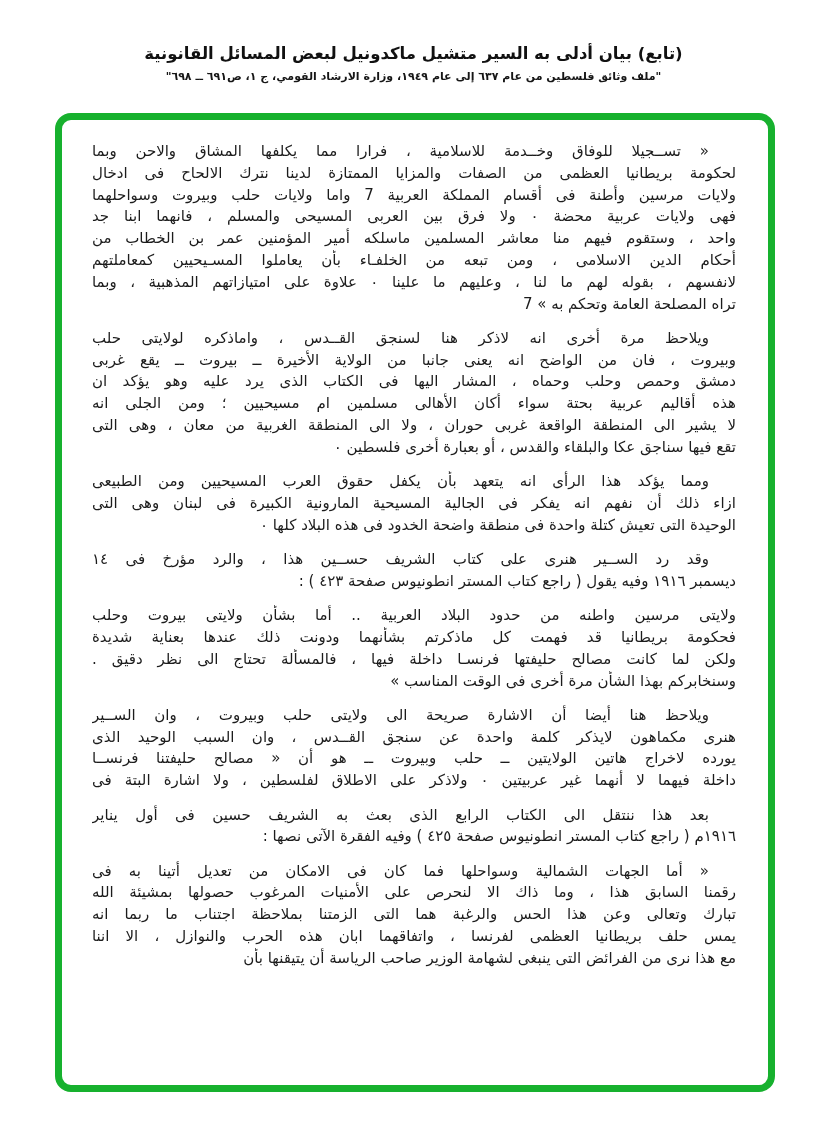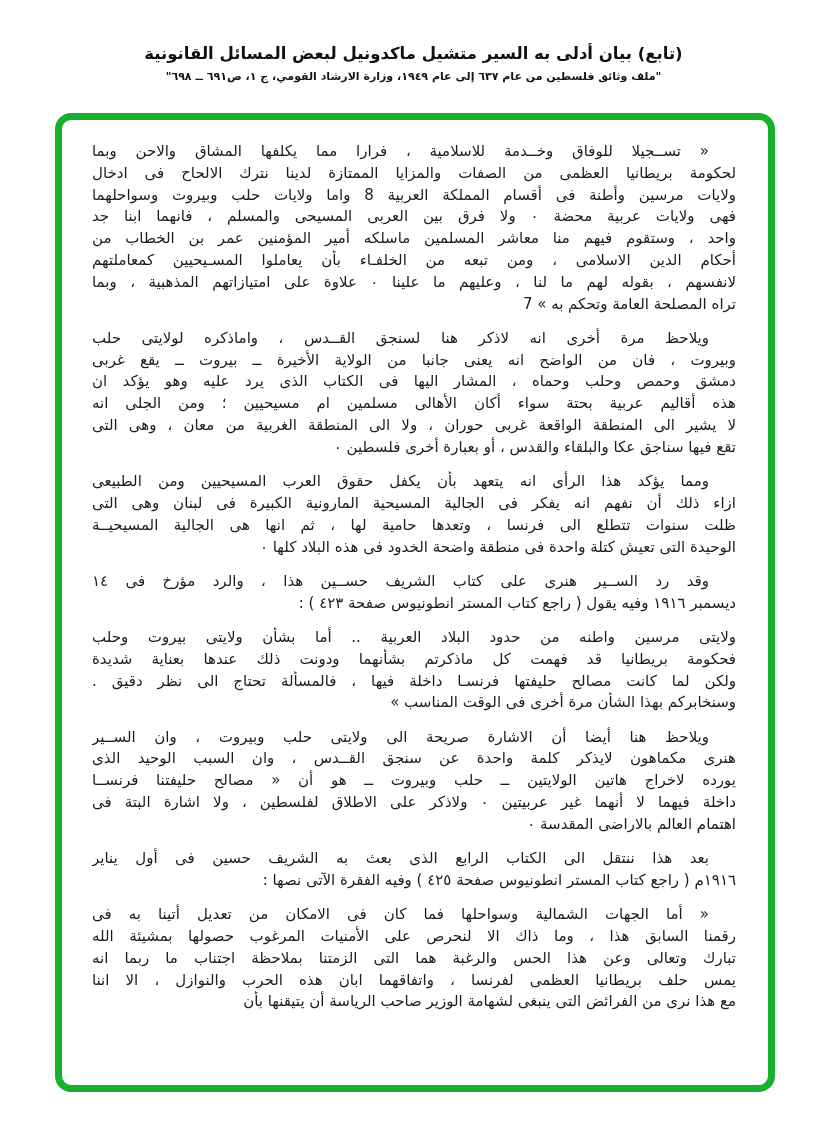--- a/index.html
+++ b/index.html
@@ -77,57 +77,55 @@
     <h1 class="doc-title">(تابع) بيان أدلى به السير متشيل ماكدونيل لبعض المسائل القانونية</h1>
     <div class="doc-source">"ملف وثائق فلسطين من عام ٦٣٧ إلى عام ١٩٤٩، وزارة الارشاد القومي، ج ١، ص٦٩١ ــ ٦٩٨"</div>
   </header>
 
   <div class="doc-frame" style="border-color: rgb(23, 177, 46);">
     <div class="doc-body" style="color: rgb(28, 28, 28);">
 
     <div class="para">
           <div class="line first">« تســجيلا للوفاق وخــدمة للاسلامية ، فرارا مما يكلفها المشاق والاحن وبما</div>
           <div class="line">لحكومة بريطانيا العظمى من الصفات والمزايا الممتازة لدينا نترك الالحاح فى ادخال</div>
-          <div class="line">ولايات مرسين وأطنة فى أقسام المملكة العربية 8 واما ولايات حلب وبيروت وسواحلهما</div>
+          <div class="line">ولايات مرسين وأطنة فى أقسام المملكة العربية 7 واما ولايات حلب وبيروت وسواحلهما</div>
           <div class="line">فهى ولايات عربية محضة ٠ ولا فرق بين العربى المسيحى والمسلم ، فانهما ابنا جد</div>
           <div class="line">واحد ، وستقوم فيهم منا معاشر المسلمين ماسلكه أمير المؤمنين عمر بن الخطاب من</div>
           <div class="line">أحكام الدين الاسلامى ، ومن تبعه من الخلفـاء بأن يعاملوا المسـيحيين كمعاملتهم</div>
           <div class="line">لانفسهم ، بقوله لهم ما لنا ، وعليهم ما علينا ٠ علاوة على امتيازاتهم المذهبية ، وبما</div>
           <div class="line last">تراه المصلحة العامة وتحكم به » 7</div>
         </div>
         <div class="para">
           <div class="line first">ويلاحظ مرة أخرى انه لاذكر هنا لسنجق القــدس ، واماذكره لولايتى حلب</div>
           <div class="line">وبيروت ، فان من الواضح انه يعنى جانبا من الولاية الأخيرة ــ بيروت ــ يقع غربى</div>
           <div class="line">دمشق وحمص وحلب وحماه ، المشار اليها فى الكتاب الذى يرد عليه وهو يؤكد ان</div>
           <div class="line">هذه أقاليم عربية بحتة سواء أكان الأهالى مسلمين ام مسيحيين ؛ ومن الجلى انه</div>
           <div class="line">لا يشير الى المنطقة الواقعة غربى حوران ، ولا الى المنطقة الغربية من معان ، وهى التى</div>
           <div class="line last">تقع فيها سناجق عكا والبلقاء والقدس ، أو بعبارة أخرى فلسطين ٠</div>
         </div>
         <div class="para">
           <div class="line first">ومما يؤكد هذا الرأى انه يتعهد بأن يكفل حقوق العرب المسيحيين ومن الطبيعى</div>
           <div class="line">ازاء ذلك أن نفهم انه يفكر فى الجالية المسيحية المارونية الكبيرة فى لبنان وهى التى</div>
-          <div class="line">ظلت سنوات تتطلع الى فرنسا ، وتعدها حامية لها ، ثم انها هى الجالية المسيحيــة</div>
           <div class="line last">الوحيدة التى تعيش كتلة واحدة فى منطقة واضحة الخدود فى هذه البلاد كلها ٠</div>
         </div>
         <div class="para">
           <div class="line first">وقد رد الســير هنرى على كتاب الشريف حســين هذا ، والرد مؤرخ فى ١٤</div>
           <div class="line last">ديسمبر ١٩١٦ وفيه يقول ( راجع كتاب المستر انطونيوس صفحة ٤٢٣ ) :</div>
         </div>
         <div class="para">
           <div class="line">ولايتى مرسين واطنه من حدود البلاد العربية .. أما بشأن ولايتى بيروت وحلب</div>
           <div class="line">فحكومة بريطانيا قد فهمت كل ماذكرتم بشأنهما ودونت ذلك عندها بعناية شديدة</div>
           <div class="line">ولكن لما كانت مصالح حليفتها فرنسـا داخلة فيها ، فالمسألة تحتاج الى نظر دقيق .</div>
           <div class="line last">وسنخابركم بهذا الشأن مرة أخرى فى الوقت المناسب »</div>
         </div>
         <div class="para">
           <div class="line first">ويلاحظ هنا أيضا أن الاشارة صريحة الى ولايتى حلب وبيروت ، وان الســير</div>
           <div class="line">هنرى مكماهون لايذكر كلمة واحدة عن سنجق القــدس ، وان السبب الوحيد الذى</div>
           <div class="line">يورده لاخراج هاتين الولايتين ــ حلب وبيروت ــ هو أن « مصالح حليفتنا فرنســا</div>
           <div class="line">داخلة فيهما لا أنهما غير عربيتين ٠ ولاذكر على الاطلاق لفلسطين ، ولا اشارة البتة فى</div>
-          <div class="line last">اهتمام العالم بالاراضى المقدسة ٠</div>
         </div>
         <div class="para">
           <div class="line first">بعد هذا ننتقل الى الكتاب الرابع الذى بعث به الشريف حسين فى أول يناير</div>
           <div class="line last">١٩١٦م ( راجع كتاب المستر انطونيوس صفحة ٤٢٥ ) وفيه الفقرة الآتى نصها :</div>
         </div>
         <div class="para">
           <div class="line first">« أما الجهات الشمالية وسواحلها فما كان فى الامكان من تعديل أتينا به فى</div>
           <div class="line">رقمنا السابق هذا ، وما ذاك الا لنحرص على الأمنيات المرغوب حصولها بمشيئة الله</div>
           <div class="line">تبارك وتعالى وعن هذا الحس والرغبة هما التى الزمتنا بملاحظة اجتناب ما ربما انه</div>
           <div class="line">يمس حلف بريطانيا العظمى لفرنسا ، واتفاقهما ابان هذه الحرب والنوازل ، الا اننا</div>

